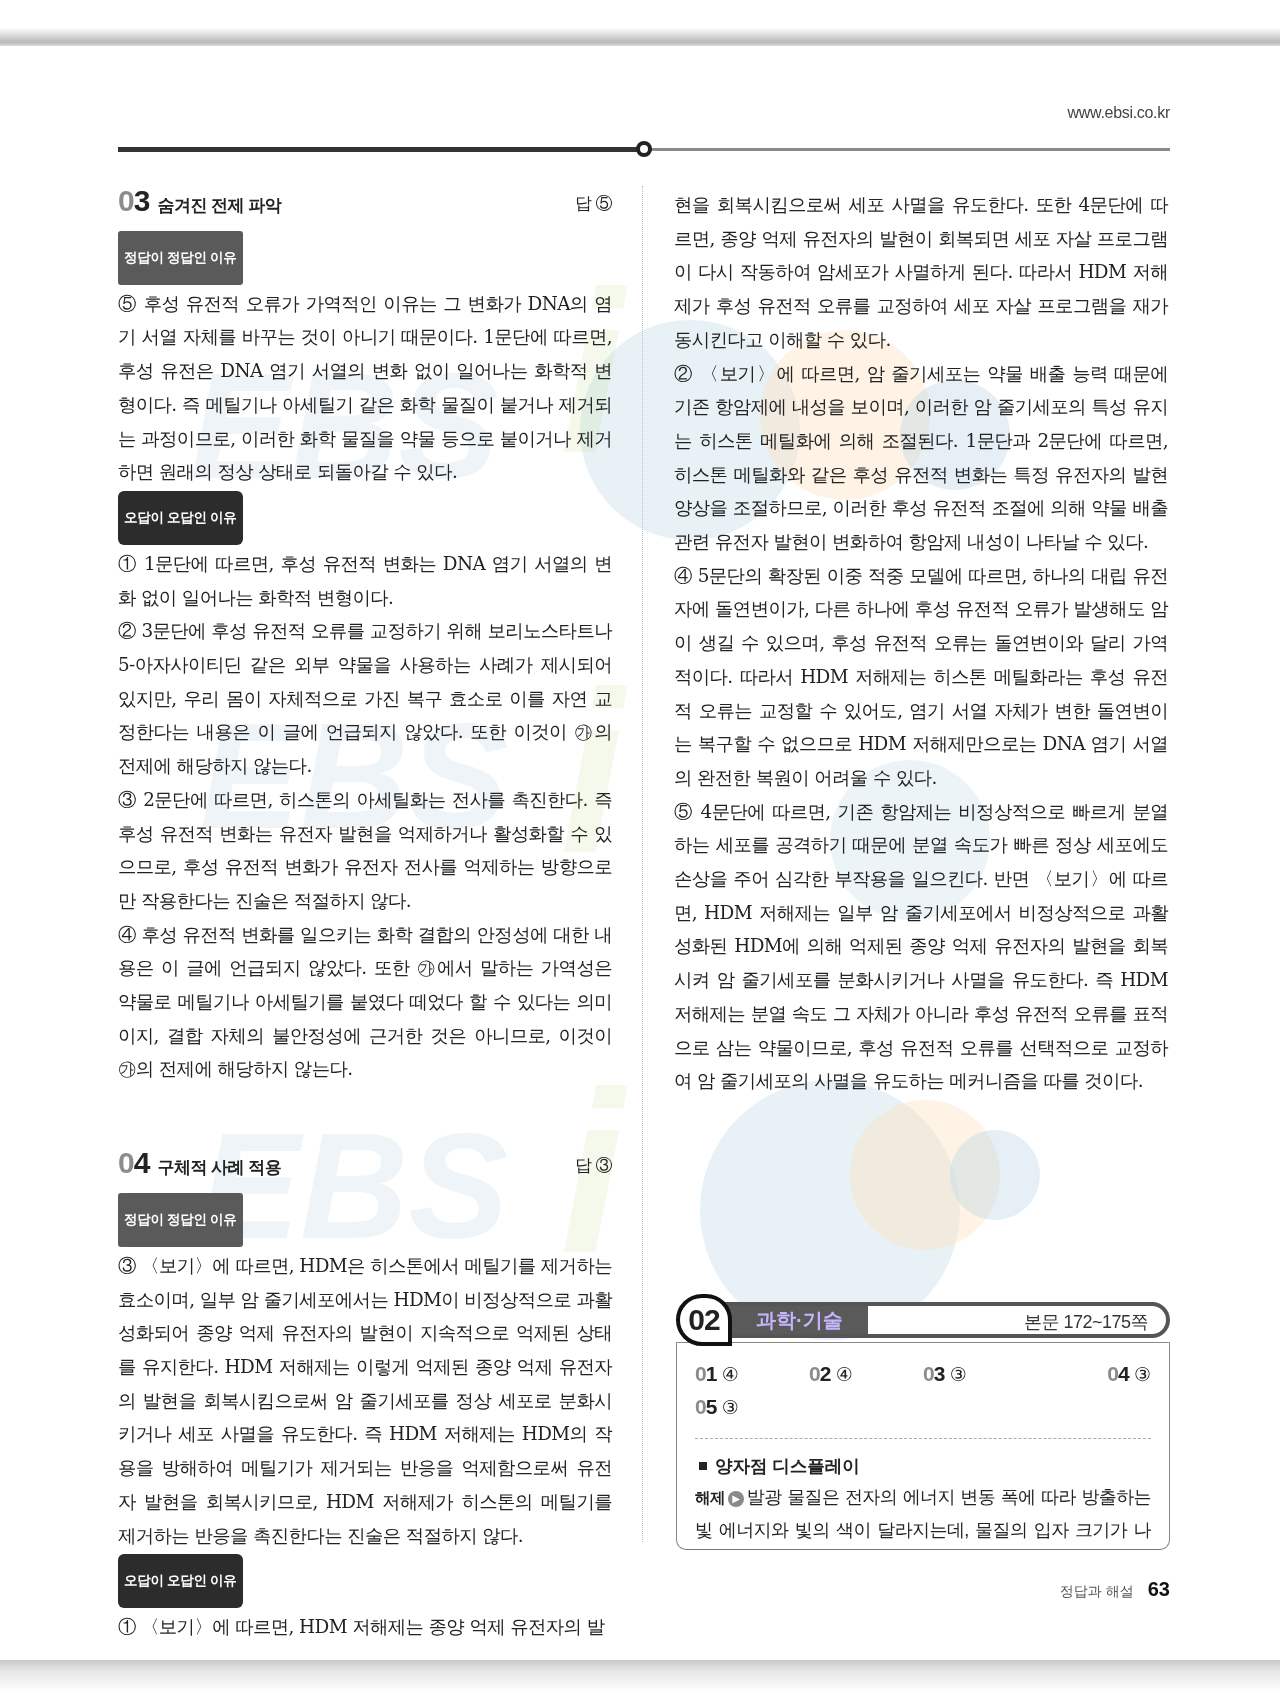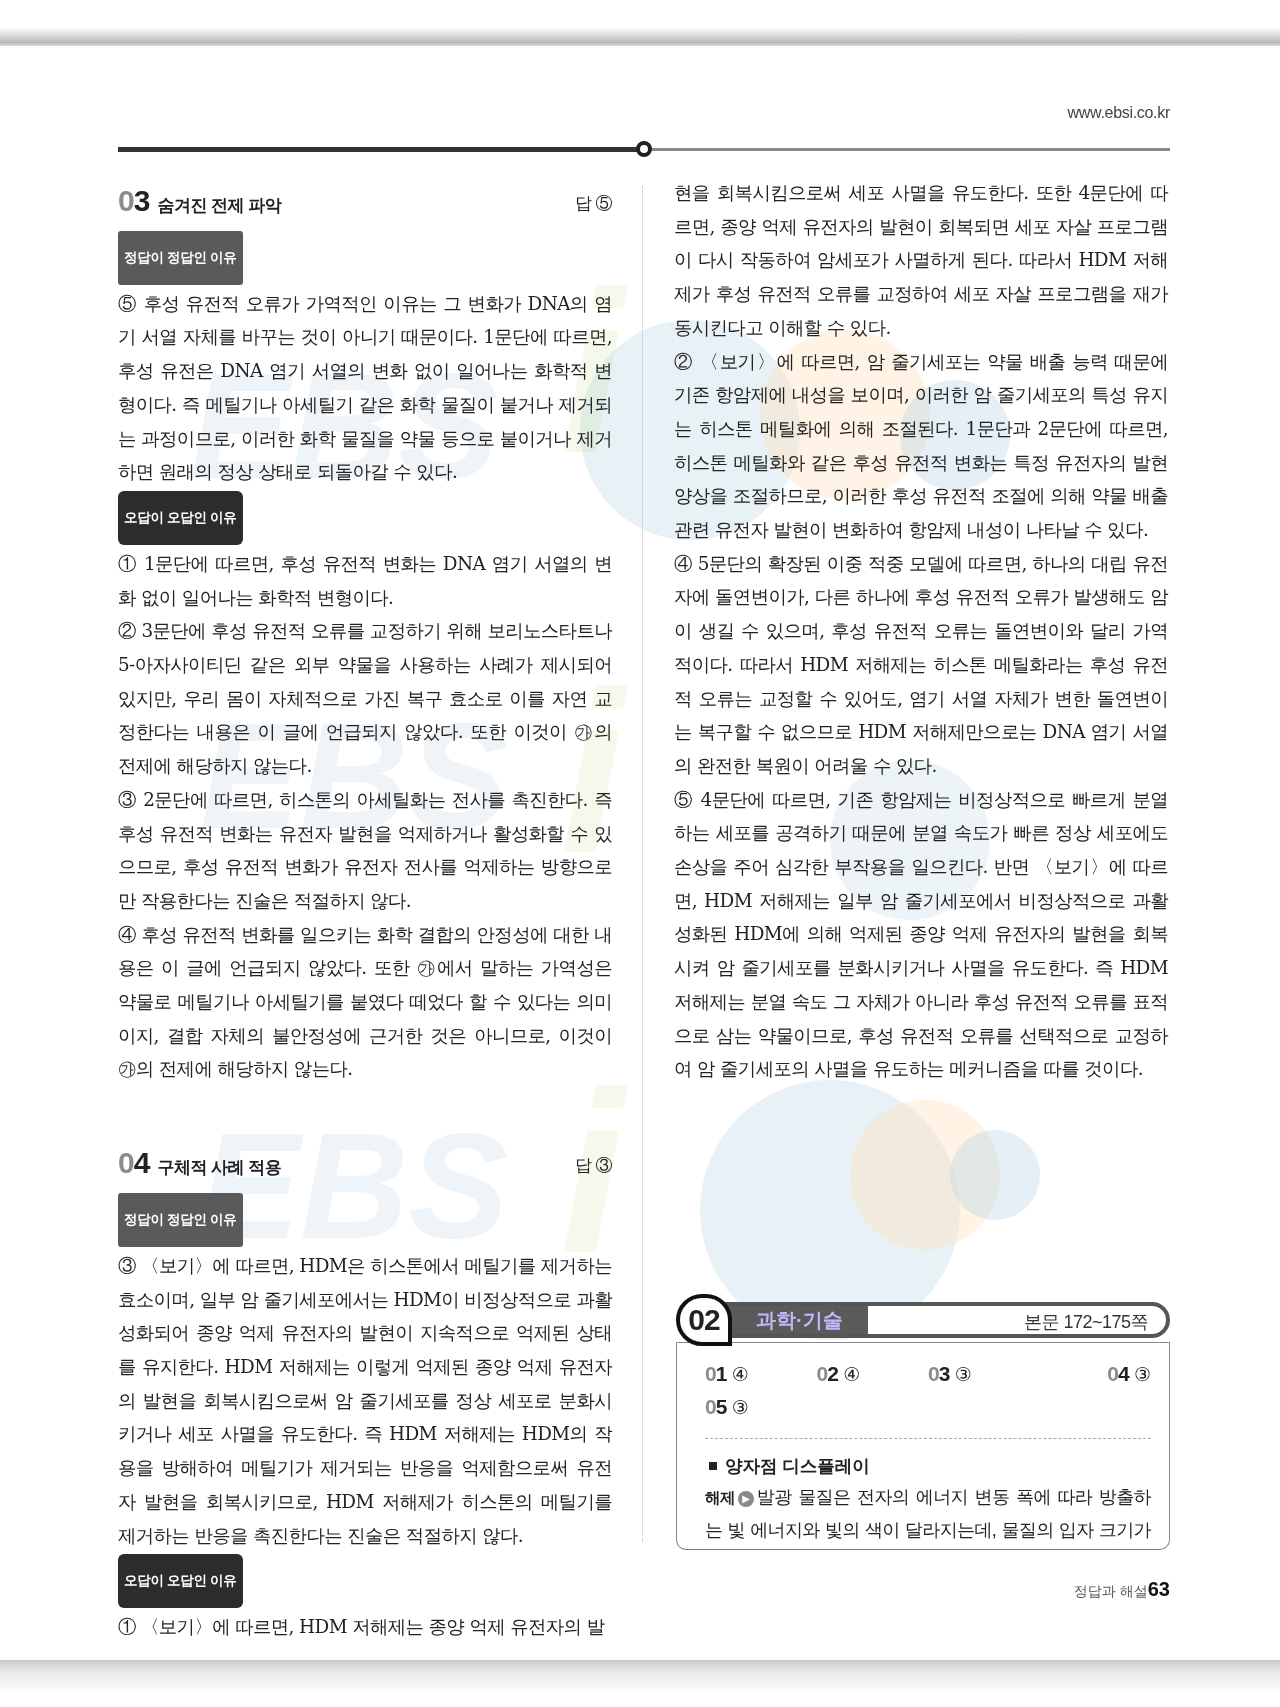--- a/index.html
+++ b/index.html
@@ -21,21 +21,21 @@
 
   
   .wm { position: absolute; pointer-events: none; }
   .wm-circle { position: absolute; border-radius: 50%; }
   .wm-text { position: absolute; font-family: "Liberation Sans", sans-serif; font-weight: bold;
     font-style: italic; color: rgba(120,170,200,0.13); }
 
   .col { position: absolute; top: 184px; width: 494px; font-size: 18.4px; line-height: 33.7px;
     letter-spacing: -0.6px; text-align: justify; }
   .col-left { left: 118px; }
-  .col-right { left: 674px; top: 176px; }
+  .col-right { left: 674px; top: 188px; }
   .col-divider { position: absolute; left: 642px; top: 186px; width: 0; height: 1356px;
     border-left: 1px dotted #bdbdbd; }
 
   .q-head { display: flex; align-items: center; justify-content: space-between; margin-bottom: 6px; }
   .q-num { font-family: "Liberation Sans", sans-serif; font-weight: bold; font-size: 30px; letter-spacing: -1px;
     line-height: 34px; color: #222; }
   .q-num .zero { color: #8c8c8c; }
   .q-title { font-family: "Liberation Sans", sans-serif; font-weight: bold; font-size: 17px; margin-left: 8px; color: #222; letter-spacing: -0.5px; }
   .q-left { display: flex; align-items: baseline; }
   .q-ans { font-family: "Liberation Sans", sans-serif; font-size: 17px; color: #222; }
@@ -52,37 +52,37 @@
   .box-wrap { position: absolute; left: 676px; top: 1302px; width: 494px; }
   .box-head { position: relative; height: 40px; }
   .box-num { position: absolute; left: 0; top: -8px; width: 56px; height: 52px; border: 4px solid #111;
     border-radius: 28px 28px 0 28px; background: #fff; font-family: "Liberation Sans", sans-serif;
     font-weight: bold; font-size: 30px; line-height: 44px; text-align: center; letter-spacing: -1px; z-index: 3; }
   .box-bar { position: absolute; left: 46px; top: 0; right: 0; height: 36px; border: 4px solid #555;
     border-radius: 0 20px 20px 0; background: #fff; }
   .box-cat { position: absolute; left: 52px; top: 4px; height: 28px; width: 140px; background: #5a5a5a; color: #c4b5fd;
     font-family: "Liberation Sans", sans-serif; font-weight: bold; font-size: 20px; line-height: 28px; padding-left: 28px; z-index: 2; }
   .box-pages { position: absolute; right: 22px; top: 8px; font-family: "Liberation Sans", sans-serif; font-size: 18px; color: #333; letter-spacing: -0.5px; z-index: 2; }
-  .box-body { border: 1px solid #777; border-top: none; border-radius: 0 0 10px 10px; padding: 18px 18px 0 28px; margin-top: 0;
+  .box-body { border: 1px solid #777; border-top: none; border-radius: 0 0 10px 10px; padding: 18px 18px 0 18px; margin-top: 0;
     border-left: 1px solid #888; border-right: 1px solid #888; height: 208px; overflow: hidden; position: relative; }
   .box-body::before { content: ""; position: absolute; left: 0; right: 0; top: 0; border-top: 1px solid #888; border-radius: 10px 10px 0 0; }
   .ans-grid { display: grid; grid-template-columns: repeat(4, 1fr); row-gap: 4px; font-family: "Liberation Sans", sans-serif; }
   .ans-item { font-size: 19px; line-height: 28px; }
   .ans-item .n { font-weight: bold; font-size: 21px; letter-spacing: -1px; }
   .ans-item .n .zero { color: #8c8c8c; }
   .ans-item:nth-child(4) { text-align: right; }
   .dotted { border-top: 1px dashed #aaa; margin: 16px 0 12px 0; }
   .topic { font-family: "Liberation Sans", sans-serif; font-weight: bold; font-size: 17.5px; line-height: 30px; }
   .topic .sq { display: inline-block; width: 8px; height: 8px; background: #222; margin: 0 8px 3px 4px; vertical-align: middle; }
   .haeje { font-family: "Liberation Sans", sans-serif; font-size: 18px; line-height: 33px; letter-spacing: -0.6px; text-align: justify; }
   .haeje .lbl { font-weight: bold; font-size: 15.5px; }
   .haeje .arrow { display: inline-block; width: 16px; height: 16px; border-radius: 50%; background: #8a8a8a; color: #fff;
     font-size: 10px; line-height: 16px; text-align: center; vertical-align: 1px; margin: 0 3px; }
 
-  .footer { position: absolute; right: 110px; top: 1578px; display: flex; align-items: baseline; }
+  .footer { position: absolute; right: 110px; top: 1578px; display: flex; align-items: baseline; gap: 14px; }
   .footer-label { font-family: "Liberation Sans", sans-serif; font-size: 14px; color: #555; }
   .footer-page { font-family: "Liberation Sans", sans-serif; font-weight: bold; font-size: 20px; color: #111; }
 </style>
 </head>
 <body>
 
 <div class="top-shadow"></div>
 
 <div class="wm" style="left:0;top:0;width:1280px;height:1707px;">
   <div class="wm-circle" style="left:580px;top:320px;width:220px;height:220px;background:rgba(190,215,230,0.35);"></div>

